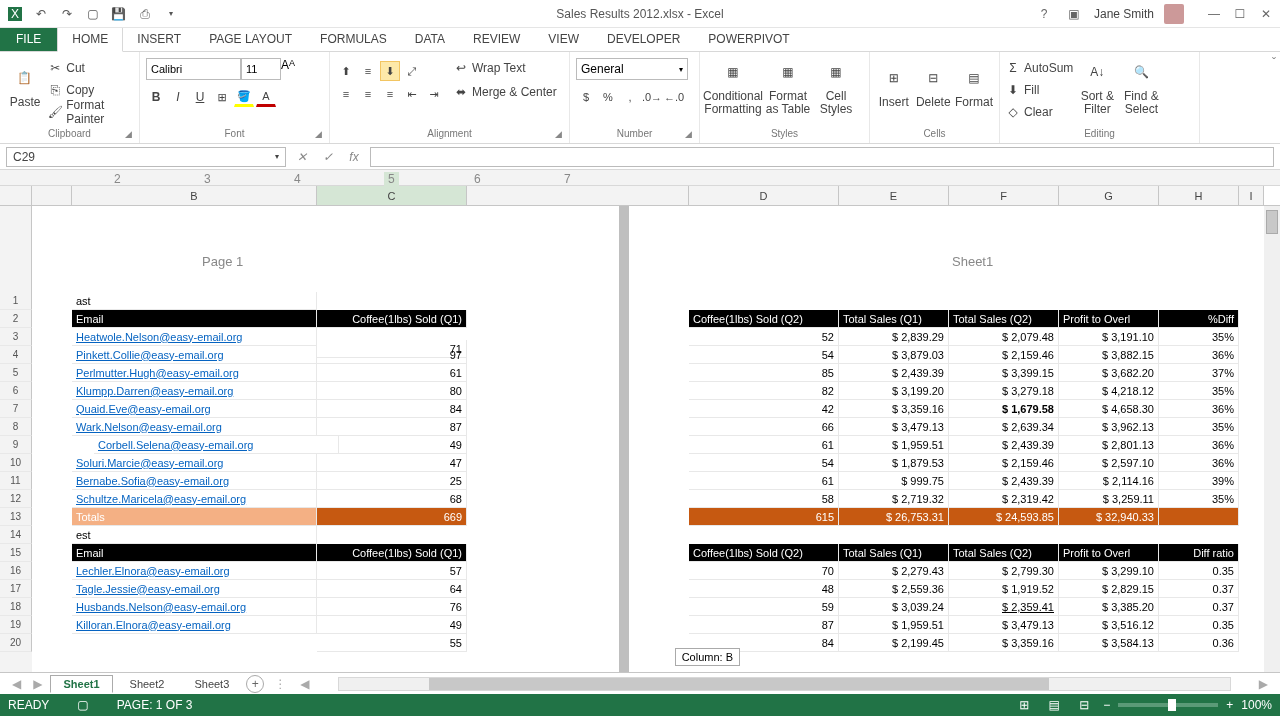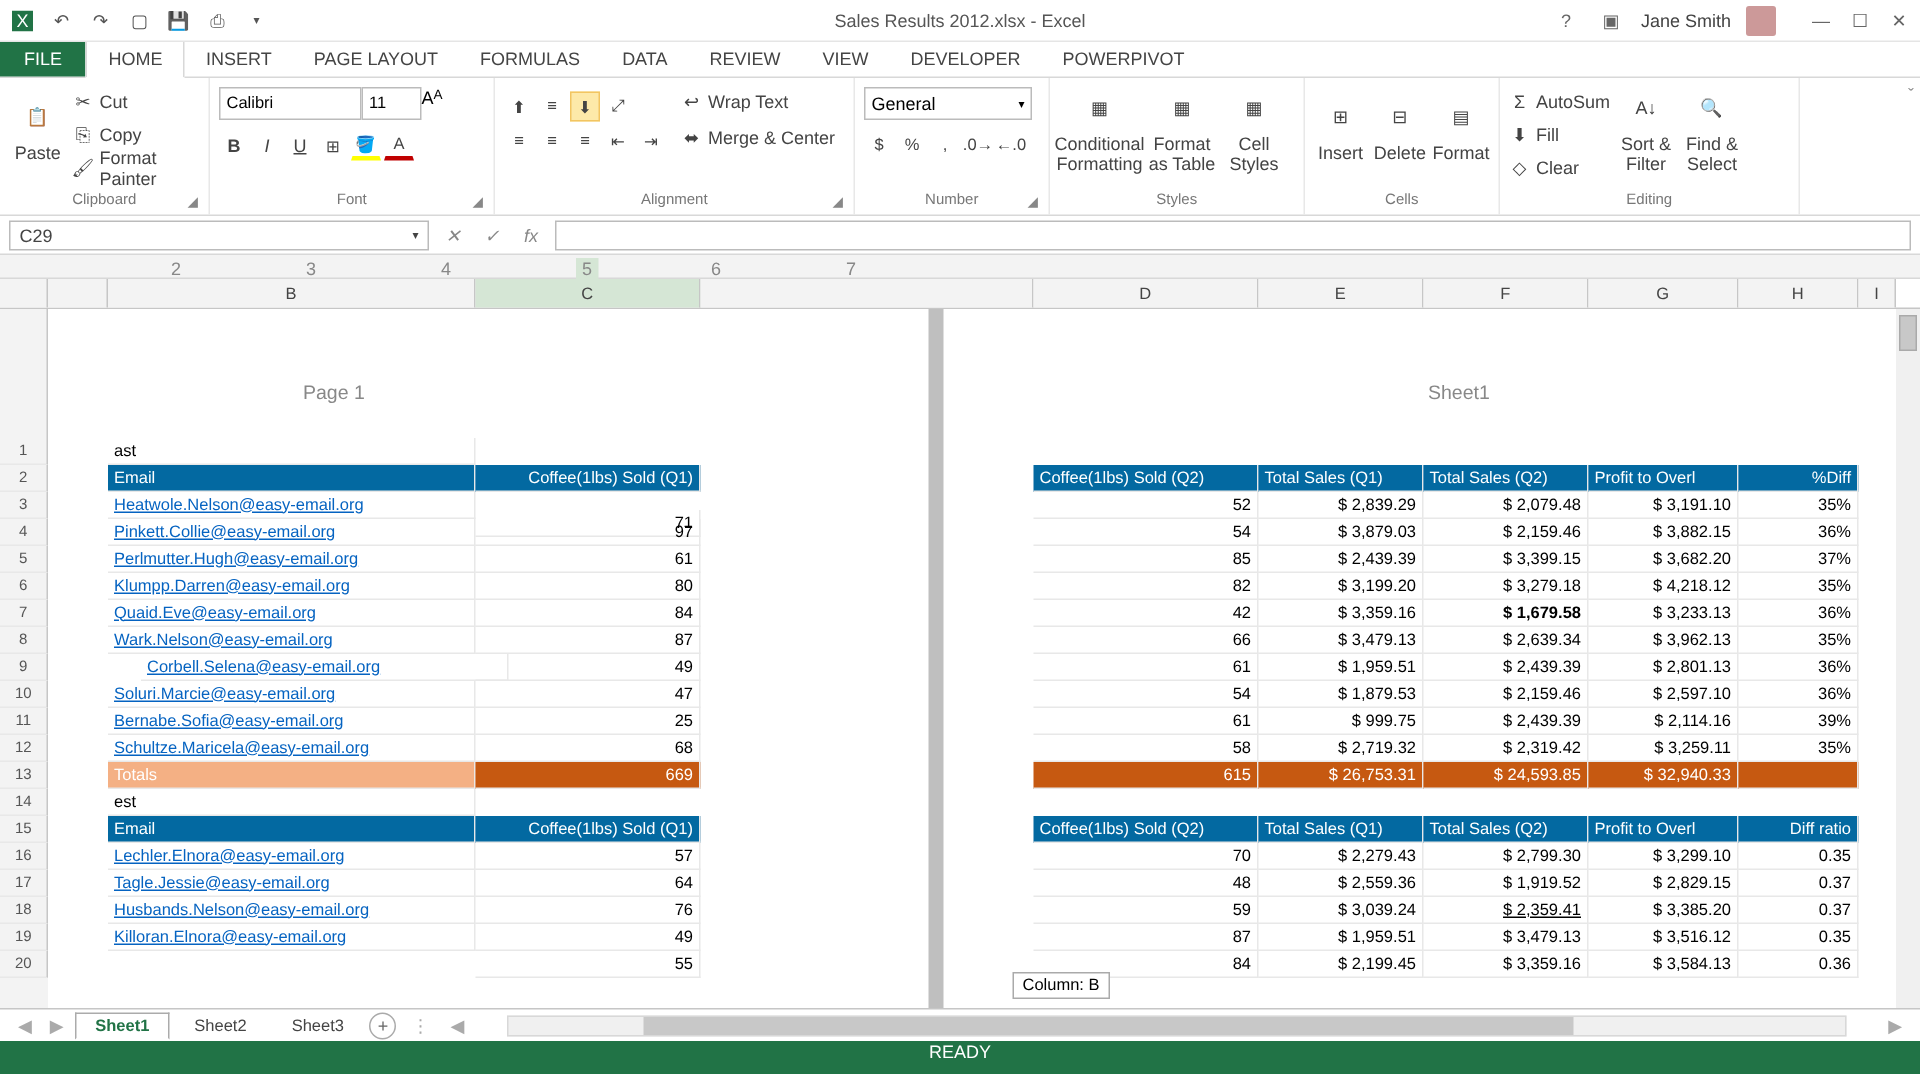--- a/index.html
+++ b/index.html
@@ -57,41 +57,41 @@
 .col-h { background: #f3f3f3; border-right: 1px solid #c6c6c6; text-align: center; font-size: 11px; color: #444; line-height: 20px; }
 .col-h.sel { background: #d5e6d5; }
 
 
 .grid-wrap { display: flex; height: 466px; overflow: hidden; position: relative; }
 .row-headers { width: 32px; background: #f3f3f3; }
 .row-h { height: 18px; border-bottom: 1px solid #e8e8e8; border-right: 1px solid #c6c6c6; text-align: center; font-size: 10px; color: #555; line-height: 18px; }
 .grid { flex: 1; position: relative; background: #fff; }
 .page-label { position: absolute; font-size: 13px; color: #888; }
 .cell { position: absolute; border-right: 1px solid #e8e8e8; border-bottom: 1px solid #e8e8e8; padding: 0 4px; font-size: 11px; display: flex; align-items: center; height: 18px; overflow: hidden; white-space: nowrap; }
-.hdr-green { background: #0369a1; color: #fff; }
+.hdr-green { background: #000000; color: #fff; }
 .totals-row { background: #c65911; color: #fff; }
 .link { color: #0563c1; text-decoration: underline; }
 .rnum { justify-content: flex-end; }
 .dollar { justify-content: flex-end; }
 .page-sep { position: absolute; width: 10px; background: #bfbfbf; top: 0; bottom: 0; }
 .vscroll { position:absolute; right:0; top:0; width:16px; bottom:0; background:#f0f0f0; }
 .vscroll-thumb { position:absolute; top:4px; left:2px; width:12px; height:24px; background:#c8c8c8; border:1px solid #aaa; }
 
 
 .sheet-bar { height: 22px; display: flex; align-items: center; border-top: 1px solid #c6c6c6; background: #fff; padding: 0 8px; gap: 4px; }
 .sheet-nav { color: #aaa; cursor: pointer; padding: 0 4px; }
 .sheet-tab { padding: 2px 12px; font-size: 11px; color: #444; border: 1px solid transparent; cursor: pointer; }
 .sheet-tab.active { border: 1px solid #ababab; border-bottom: 1px solid #fff; background: #fff; font-weight: bold; color: #217346; }
 .add-sheet { width: 18px; height: 18px; border: 1px solid #aaa; border-radius: 50%; display: flex; align-items: center; justify-content: center; font-size: 12px; color: #666; cursor: pointer; }
 .hscroll { flex: 1; height: 14px; background: #f0f0f0; margin: 0 20px; border: 1px solid #d8d8d8; position: relative; }
 .hscroll-thumb { position: absolute; left: 90px; width: 620px; top: 0; bottom: 0; background: #c8c8c8; }
 .tooltip { position:absolute; right: 540px; bottom: 54px; background:#fff; border:1px solid #aaa; padding:2px 6px; font-size:11px; }
 
 
-.status-bar { height: 22px; background: #217346; color: #fff; display: flex; align-items: center; padding: 0 8px; gap: 16px; font-size: 11px; flex-direction: column; }
+.status-bar { height: 22px; background: #217346; color: #fff; display: flex; align-items: center; padding: 0 8px; gap: 28px; font-size: 11px; }
 .status-right { margin-left: auto; display: flex; align-items: center; gap: 8px; }
 .view-btn { width: 22px; height: 18px; display: flex; align-items: center; justify-content: center; cursor: pointer; }
 .zoom-slider { width: 100px; height: 4px; background: #5a9a77; position: relative; }
 .zoom-slider::after { content: ''; position: absolute; left: 50%; top: -4px; width: 8px; height: 12px; background: #fff; }
 
 svg { display: block; }
 </style>
 </head>
 <body>
 
@@ -407,21 +407,21 @@
       <div class="cell rnum" style="left: 657px; width: 150px; top: 176px;">82</div>
       <div class="cell dollar" style="left: 807px; width: 110px; top: 176px;">$    3,199.20</div>
       <div class="cell dollar" style="left: 917px; width: 110px; top: 176px;">$    3,279.18</div>
       <div class="cell dollar" style="left: 1027px; width: 100px; top: 176px;">$   4,218.12</div>
       <div class="cell rnum" style="left: 1127px; width: 80px; top: 176px;">35%</div>
       <div class="cell link" style="left: 40px; width: 245px; top: 194px;">Quaid.Eve@easy-email.org</div>
       <div class="cell rnum" style="left: 285px; width: 150px; top: 194px;">84</div>
       <div class="cell rnum" style="left: 657px; width: 150px; top: 194px;">42</div>
       <div class="cell dollar" style="left: 807px; width: 110px; top: 194px;">$    3,359.16</div>
       <div class="cell dollar" style="left: 917px; width: 110px; top: 194px; font-weight: bold;">$    1,679.58</div>
-      <div class="cell dollar" style="left: 1027px; width: 100px; top: 194px;">$   3,233.13</div>
+      <div class="cell dollar" style="left: 1027px; width: 100px; top: 194px;">$   4,658.30</div>
       <div class="cell rnum" style="left: 1127px; width: 80px; top: 194px;">36%</div>
       <div class="cell link" style="left: 40px; width: 245px; top: 212px;">Wark.Nelson@easy-email.org</div>
       <div class="cell rnum" style="left: 285px; width: 150px; top: 212px;">87</div>
       <div class="cell rnum" style="left: 657px; width: 150px; top: 212px;">66</div>
       <div class="cell dollar" style="left: 807px; width: 110px; top: 212px;">$    3,479.13</div>
       <div class="cell dollar" style="left: 917px; width: 110px; top: 212px;">$    2,639.34</div>
       <div class="cell dollar" style="left: 1027px; width: 100px; top: 212px;">$   3,962.13</div>
       <div class="cell rnum" style="left: 1127px; width: 80px; top: 212px;">35%</div>
       <div class="cell link" style="left: 40px; width: 245px; top: 230px; margin-left: 22px;">Corbell.Selena@easy-email.org</div>
       <div class="cell rnum" style="left: 285px; width: 150px; top: 230px;">49</div>

